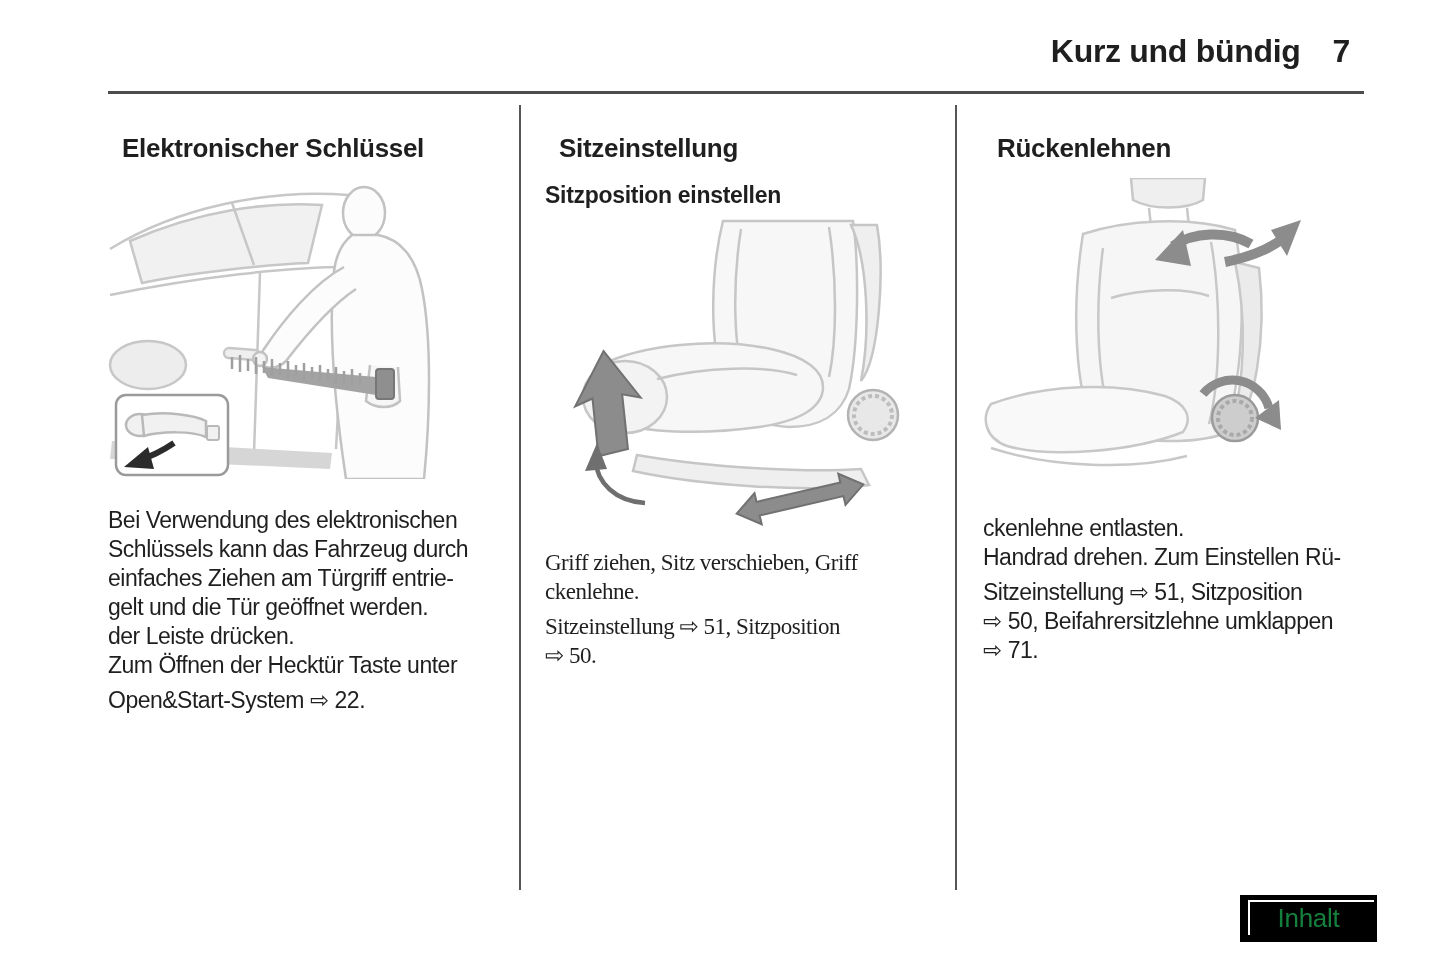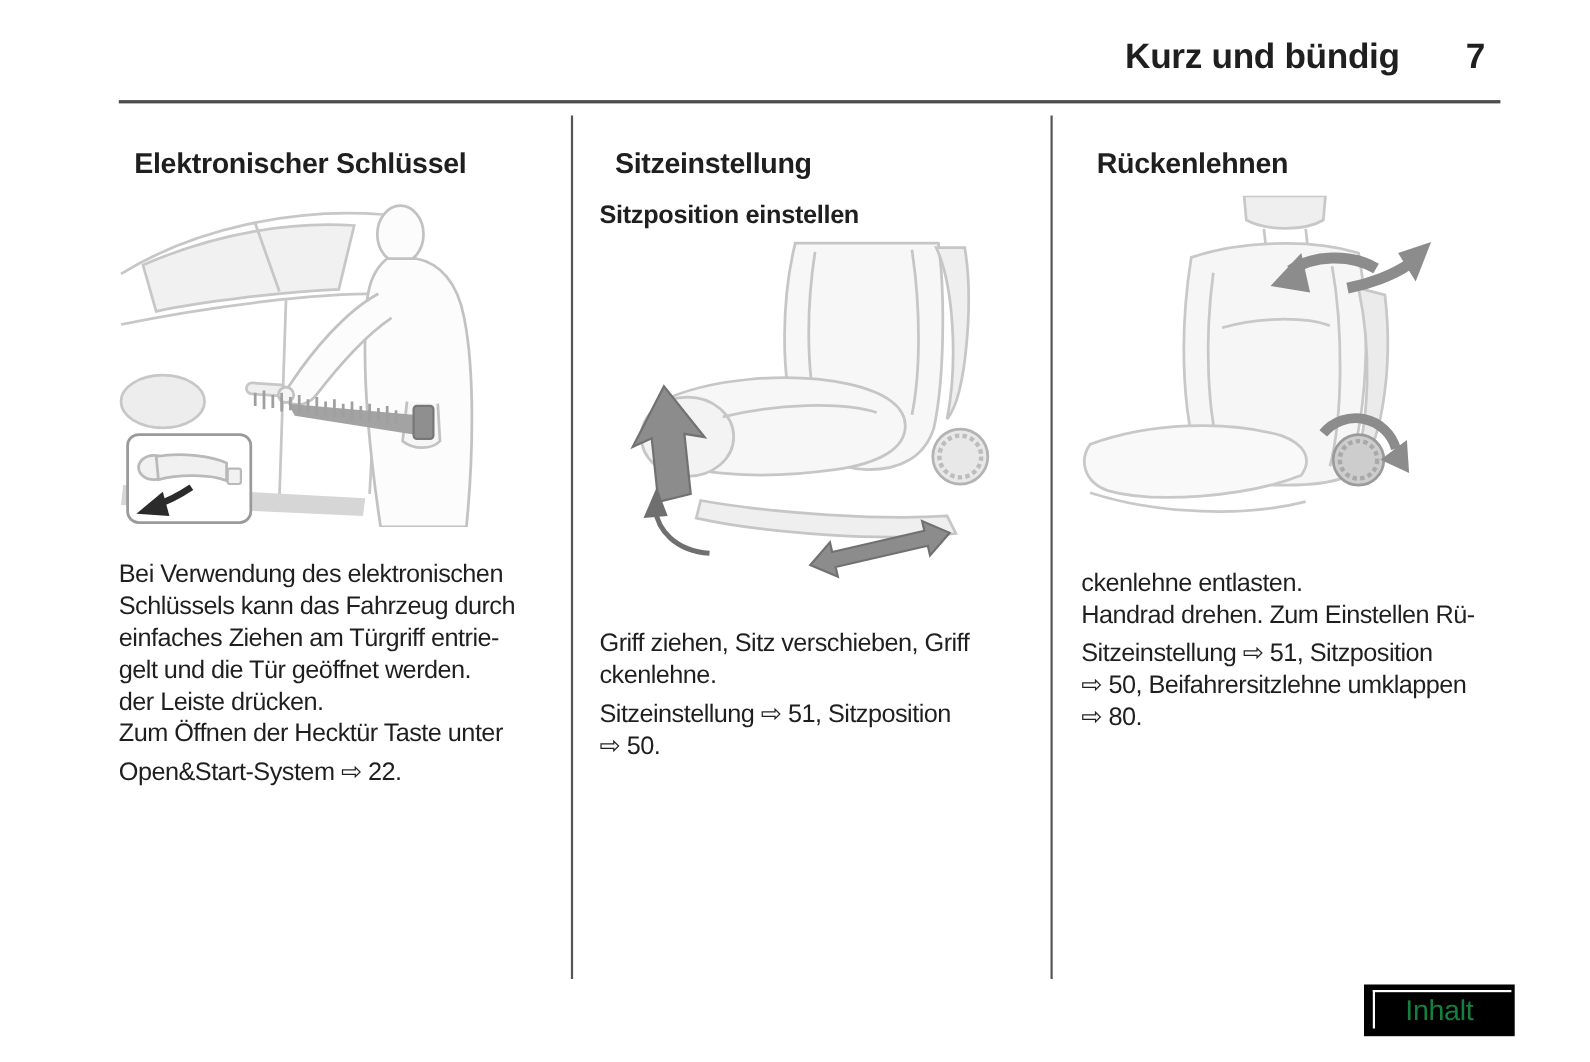--- a/index.html
+++ b/index.html
@@ -2,40 +2,40 @@
 <html><head>
 <meta charset="utf-8">
 <style>
   html,body{margin:0;padding:0;background:#ffffff;}
   .page{
     position:relative;width:1445px;height:965px;background:#ffffff;
     font-family:"Liberation Sans","DejaVu Sans",sans-serif;color:#1f1f1f;overflow:hidden;
   }
   .chapter-header{
     position:absolute;top:33px;left:108px;width:1242px;
-    display:flex;justify-content:flex-end;align-items:baseline;gap:60px;
+    display:flex;justify-content:flex-end;align-items:baseline;gap:32px;
     font-size:32px;font-weight:bold;letter-spacing:-0.3px;
   }
   .header-rule{position:absolute;left:108px;top:91px;width:1256px;height:3px;background:#4d4d4d;}
   .divider{position:absolute;top:105px;width:2px;height:785px;background:#555555;}
   #divider-1{left:519px;}
   #divider-2{left:955px;}
   .column{position:absolute;top:118px;}
   #col-1{left:108px;width:384px;}
   #col-2{left:545px;width:388px;}
   #col-3{left:983px;width:385px;}
   .col-heading{margin:14px;font-size:26px;font-weight:bold;line-height:32px;letter-spacing:-0.3px;}
   .col-subheading{margin:17px 0 0 0;font-size:23px;font-weight:bold;line-height:28px;letter-spacing:-0.3px;}
   figure{margin:0;}
   #figure-1{margin-top:15px;}
   #figure-2{margin-top:10px;}
   #figure-3{margin-top:8px;}
   .body-text{font-size:23px;line-height:29px;letter-spacing:-0.5px;}
   #col-1 .body-text{margin-top:23px;}
-  #col-2 .body-text{margin-top:36px;}
+  #col-2 .body-text{margin-top:15px;font-family:Liberation Serif, serif;}
   #col-3 .body-text{margin-top:10px;}
   .para{margin:0;}
   .para + .para{margin-top:6px;}
   .line{white-space:nowrap;}
   .contents-button{
     position:absolute;left:1240px;top:895px;width:137px;height:47px;
     background:#000000;color:#15803d;border:none;padding:0;cursor:pointer;
     font-family:"Liberation Sans","DejaVu Sans",sans-serif;font-size:26px;letter-spacing:-0.3px;
     display:flex;align-items:center;justify-content:center;
   }
@@ -189,20 +189,20 @@
     </figure>
 
     <div class="body-text">
       <div class="para">
           <div class="line">ckenlehne entlasten.</div>
           <div class="line">Handrad drehen. Zum Einstellen Rü-</div>
         </div>
       <div class="para">
           <div class="line">Sitzeinstellung ⇨ 51, Sitzposition</div>
           <div class="line">⇨ 50, Beifahrersitzlehne umklappen</div>
-          <div class="line">⇨ 80.</div>
+          <div class="line">⇨ 71.</div>
         </div>
     </div>
   </section>
 
   <button class="contents-button">Inhalt</button>
 
 </div>
 
 </body></html>

